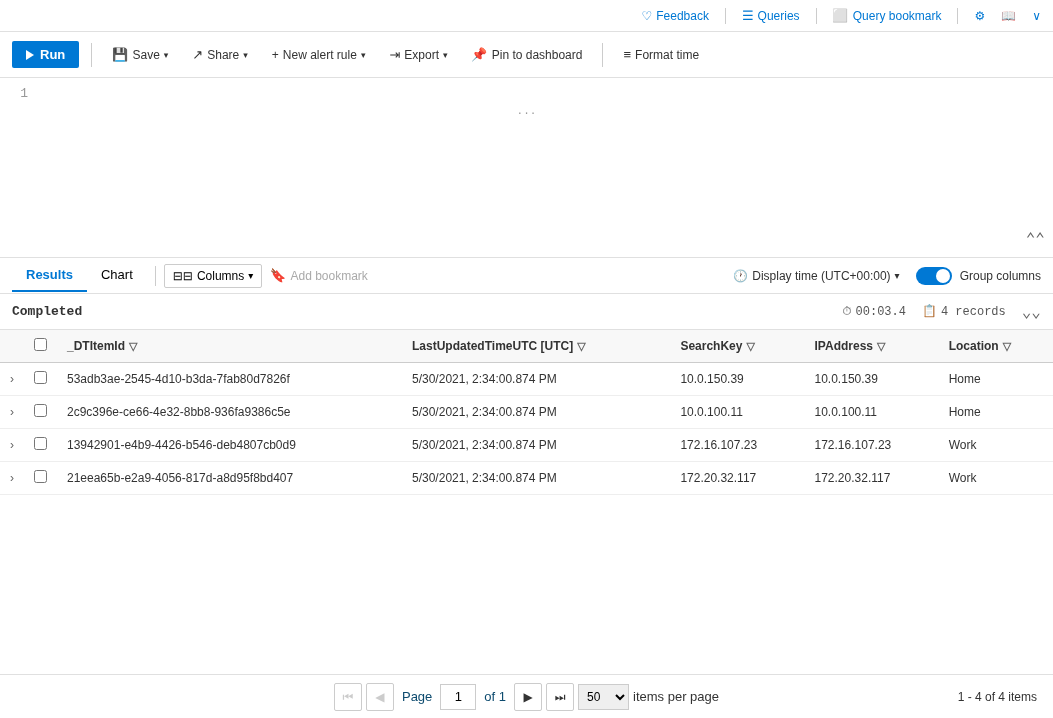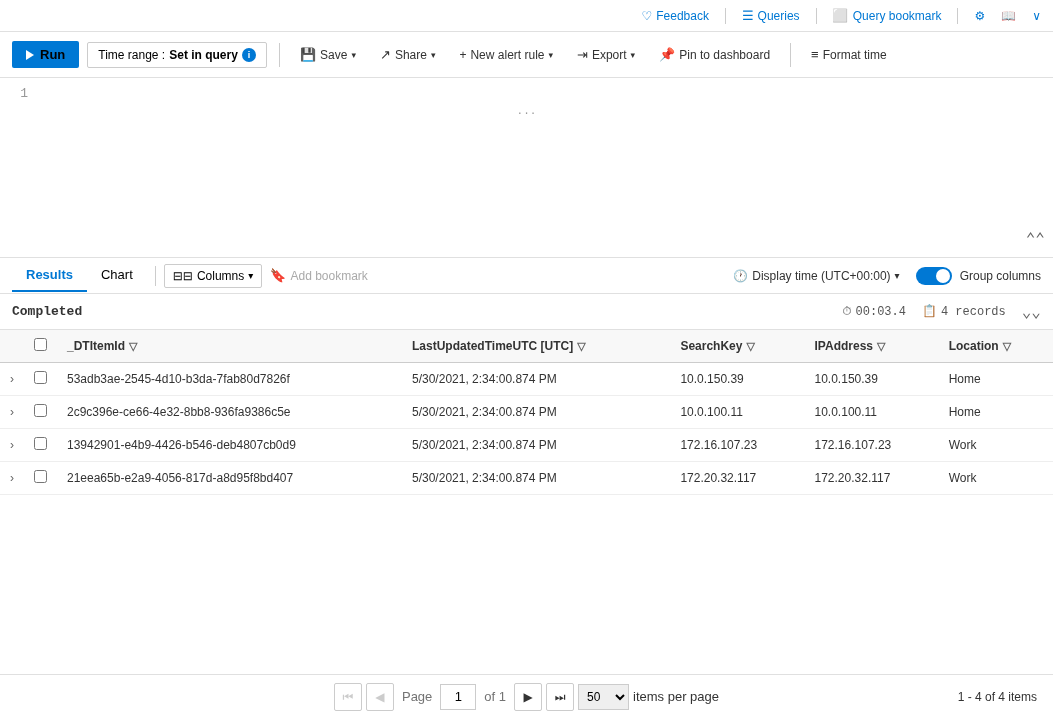--- a/index.html
+++ b/index.html
@@ -18,21 +18,21 @@
     .top-toolbar-sep { width: 1px; height: 16px; background: #ccc; }
 
     
     .main-toolbar {
       display: flex; align-items: center;
       padding: 6px 12px; border-bottom: 1px solid #e0e0e0;
       background: #fff; gap: 8px; height: 46px;
     }
     .run-btn {
       display: flex; align-items: center; gap: 6px;
-      background: #0078d4; color: #000000; border: none;
+      background: #0078d4; color: #ffffff; border: none;
       padding: 6px 14px; font-size: 13px; cursor: pointer;
       font-weight: 600; border-radius: 2px;
     }
     .run-btn .play-icon { width: 0; height: 0; border-top: 5px solid transparent; border-bottom: 5px solid transparent; border-left: 8px solid #fff; }
     .time-range-btn {
       display: flex; align-items: center; gap: 4px;
       border: 1px solid #ccc; padding: 5px 10px; font-size: 12px;
       cursor: pointer; background: #fff; border-radius: 2px;
     }
     .info-icon {
@@ -139,21 +139,21 @@
       padding: 8px 16px; border-top: 1px solid #e0e0e0;
       background: #fff; height: 44px; gap: 4px; position: relative;
     }
     .page-btn {
       display: flex; align-items: center; justify-content: center;
       width: 28px; height: 28px; border: 1px solid #ccc;
       background: #fff; cursor: pointer; color: #333;
       font-size: 12px; border-radius: 2px;
     }
     .page-btn:disabled { color: #ccc; cursor: default; }
-    .page-label { font-size: 13px; color: #737373; margin: 8px 4px; }
+    .page-label { font-size: 13px; color: #0c4a6e; margin: 8px 4px; }
     .page-input {
       width: 36px; height: 26px; border: 1px solid #ccc;
       text-align: center; font-size: 13px; padding: 0 4px;
     }
     .items-per-page-select {
       height: 26px; border: 1px solid #ccc; font-size: 12px;
       padding: 0 4px; margin: 0 0;
     }
     .items-label { font-size: 13px; color: #333; }
     .pagination-right { position: absolute; right: 16px; font-size: 12px; color: #333; }
@@ -187,25 +187,20 @@
     <span>∨</span>
   </div>
 </div>
 
 <div class="main-toolbar">
   <button class="run-btn">
     <span class="play-icon"></span>
     <span>Run</span>
   </button>
 
-  <button class="time-range-btn">
-    <span>Time range :</span>
-    <span style="font-weight:600;">Set in query</span>
-    <span class="info-icon">i</span>
-  </button>
 
   <div class="toolbar-sep"></div>
 
   <button class="toolbar-btn">
     <span style="font-size:13px;">💾</span>
     <span>Save</span>
     <span class="chevron">▾</span>
   </button>
 
   <button class="toolbar-btn">

